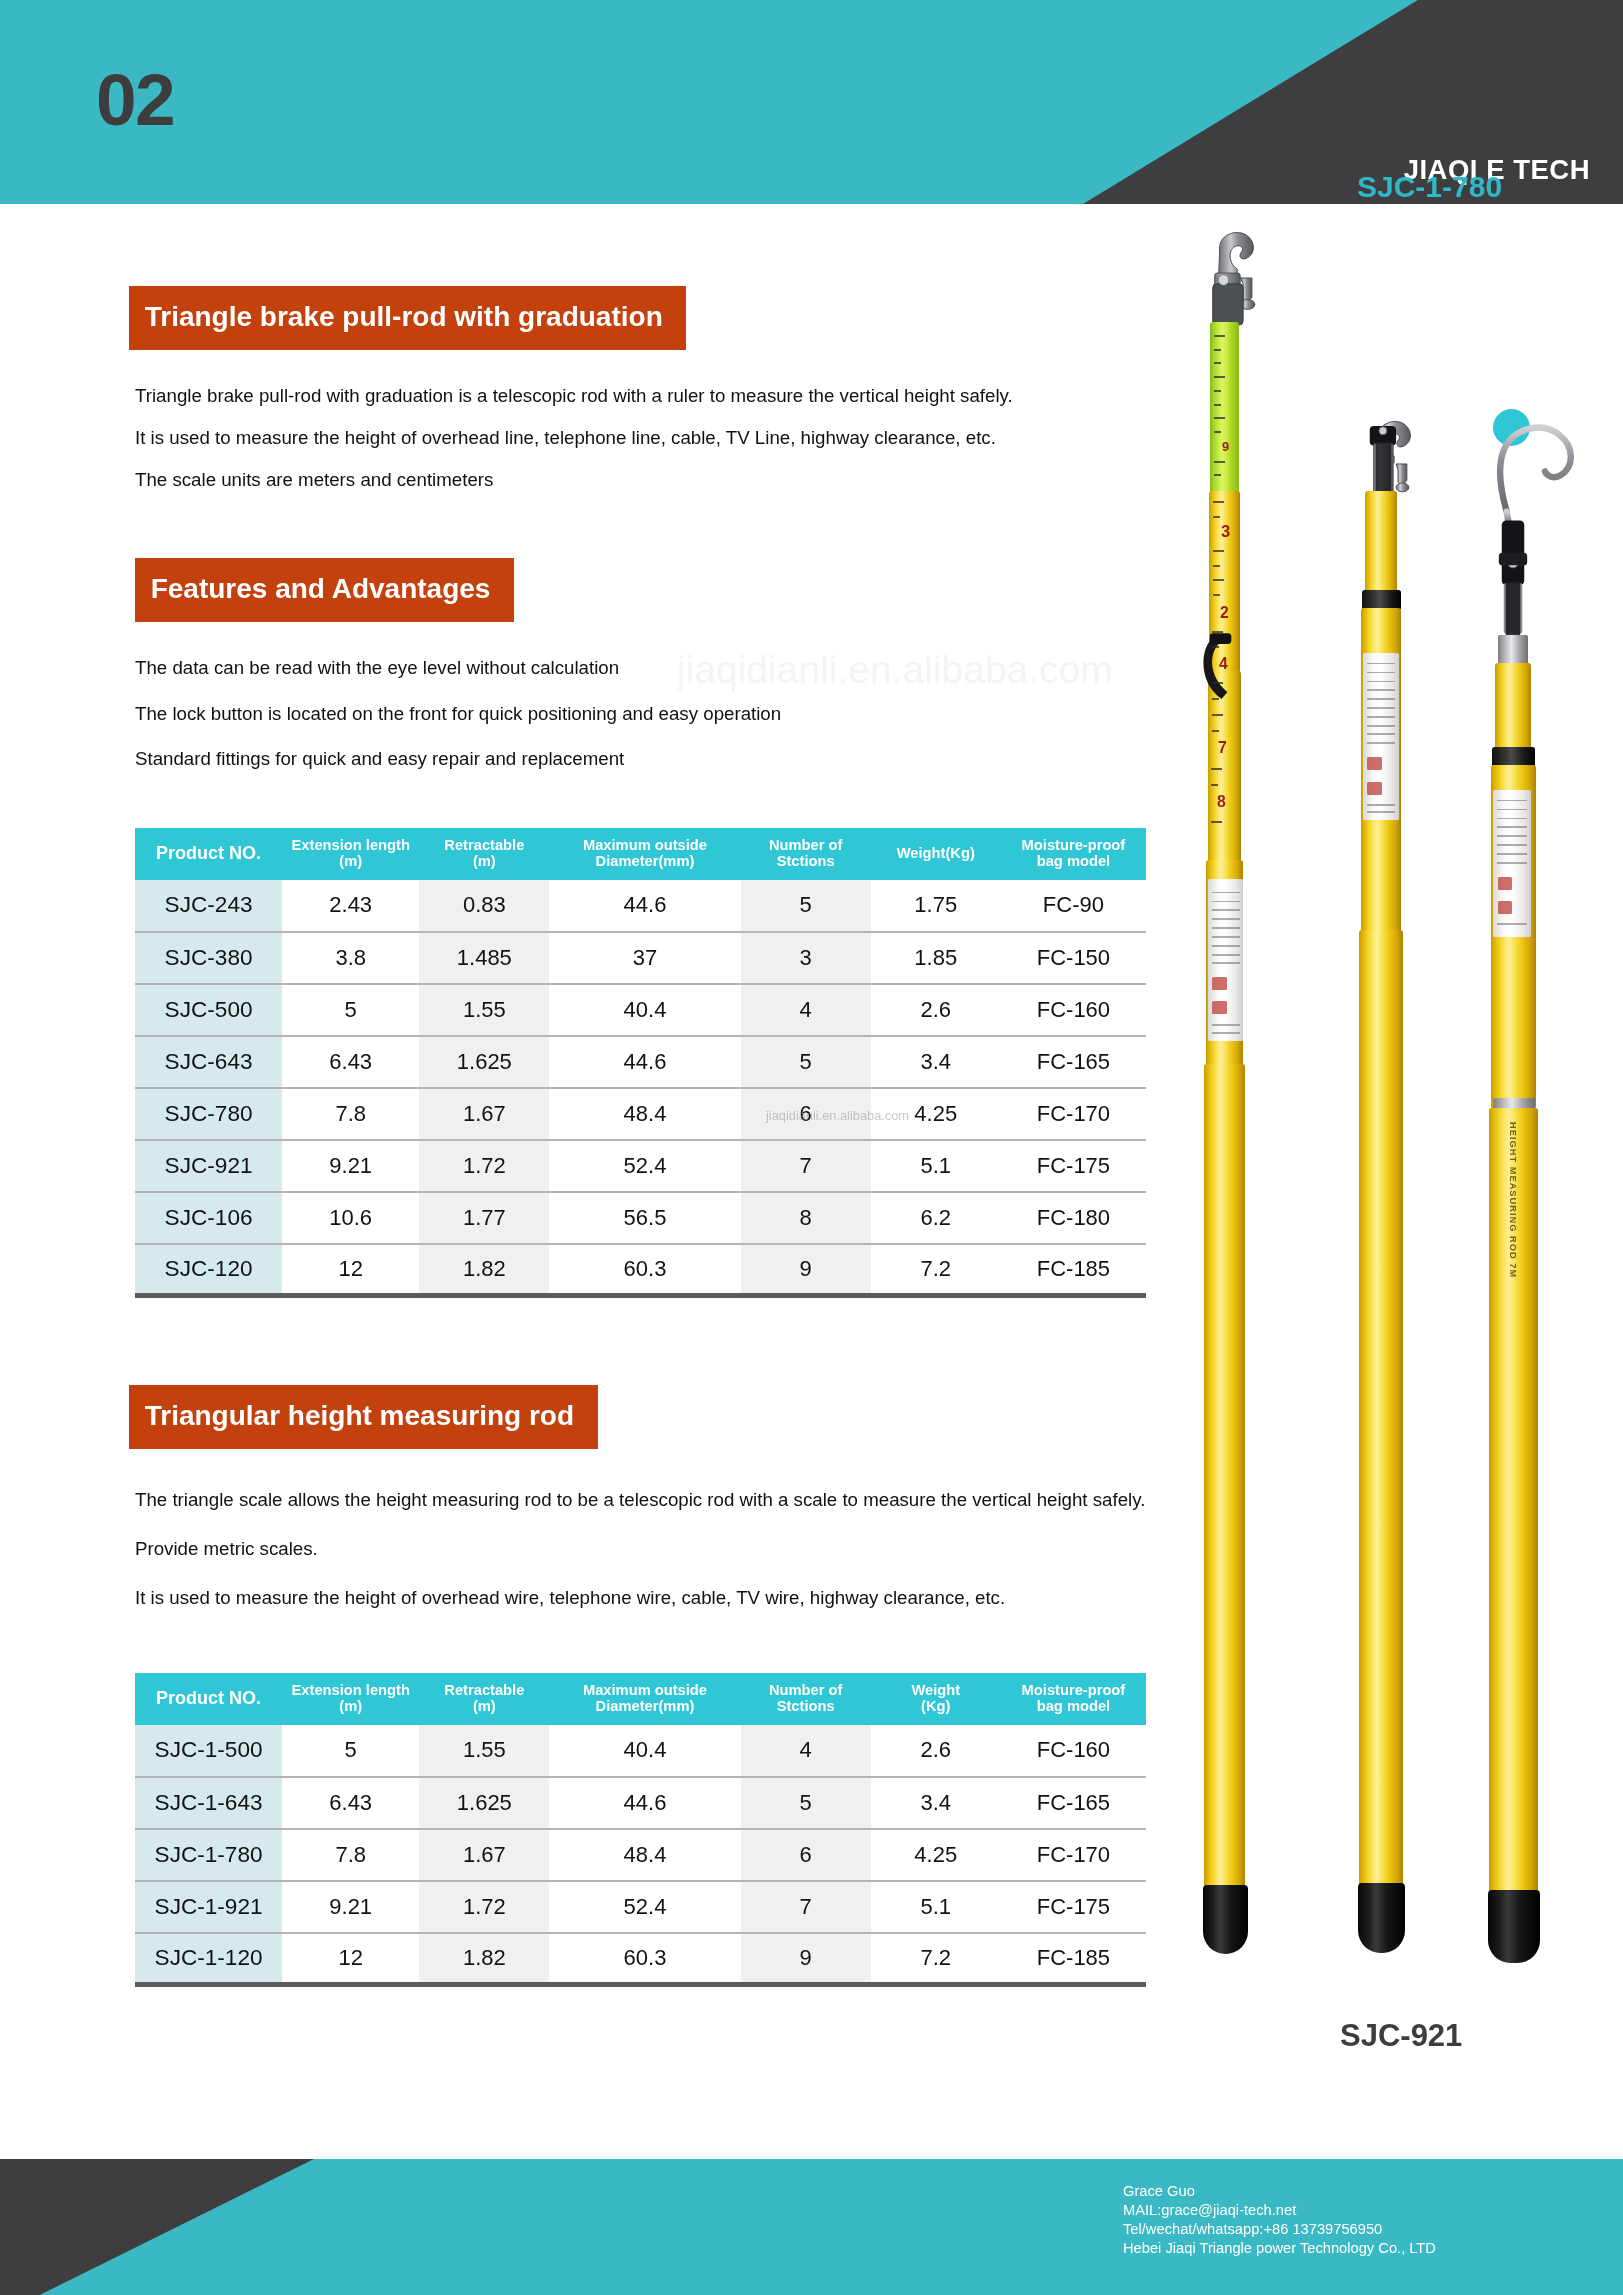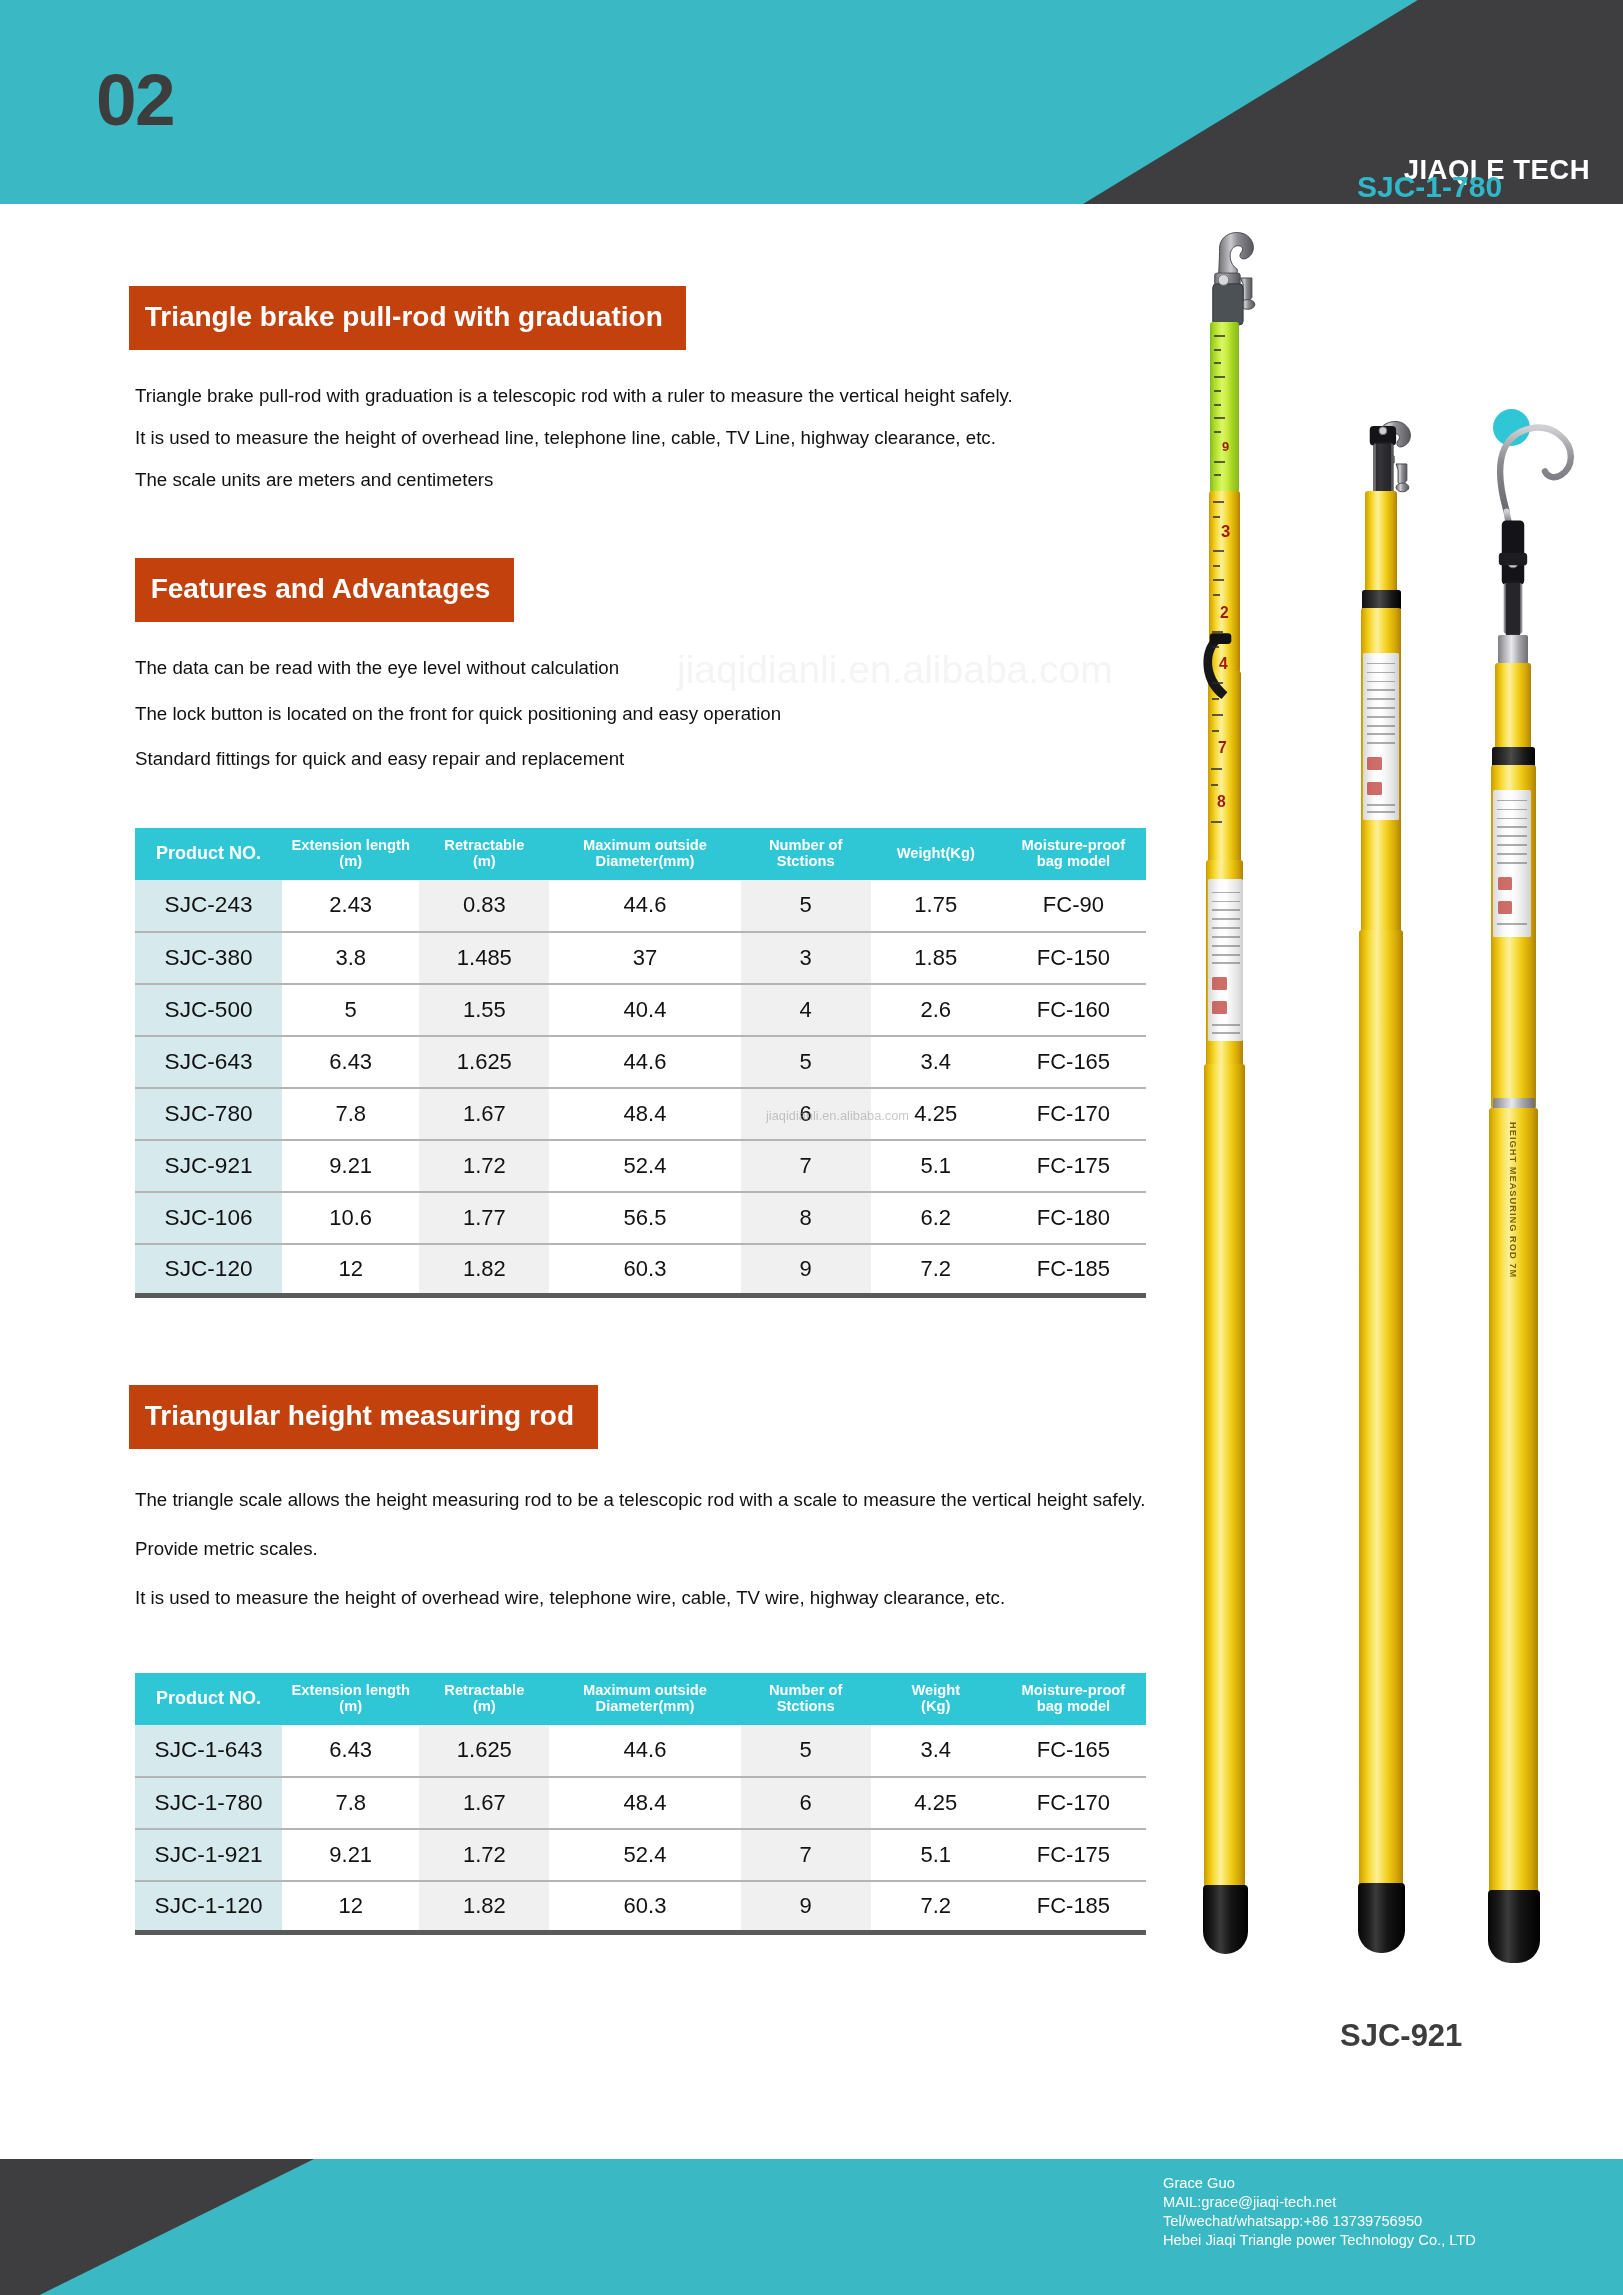--- a/index.html
+++ b/index.html
@@ -194,24 +194,23 @@
   #footer {
     position:absolute; left:0; top:2159px; width:1623px; height:137px;
     background:#3ab9c4; overflow:hidden;
   }
   #footer-wedge {
     position:absolute; left:0; top:0; width:314px; height:137px;
     background:#3e3e40;
     clip-path:polygon(0 0, 100% 0, 12% 100%, 0 100%);
   }
   #contact {
-    position:absolute; left:1123px; top:15px;
+    position:absolute; left:1123px; top:23px;
     color:#ffffff; font-size:14.7px; line-height:1.30;
     white-space:nowrap;
-    margin-left:40px;
   }
 </style>
 </head>
 <body>
 
 <div id="header">
   <div id="header-wedge"></div>
   <div id="page-number">02</div>
   <div id="brand-name">JIAQI E TECH</div>
 </div>
@@ -357,20 +356,29 @@
       <th>Extension length<br>(m)</th>
       <th>Retractable<br>(m)</th>
       <th>Maximum outside<br>Diameter(mm)</th>
       <th>Number of<br>Stctions</th>
       <th>Weight<br>(Kg)</th>
       <th>Moisture-proof<br>bag model</th>
     </tr>
   </thead>
   <tbody id="table2-body">
       <tr>
+        <td class="c0">SJC-1-500</td>
+        <td>5</td>
+        <td class="shade">1.55</td>
+        <td>40.4</td>
+        <td class="shade">4</td>
+        <td>2.6</td>
+        <td>FC-160</td>
+      </tr>
+      <tr>
         <td class="c0">SJC-1-643</td>
         <td>6.43</td>
         <td class="shade">1.625</td>
         <td>44.6</td>
         <td class="shade">5</td>
         <td>3.4</td>
         <td>FC-165</td>
       </tr>
       <tr>
         <td class="c0">SJC-1-780</td>

